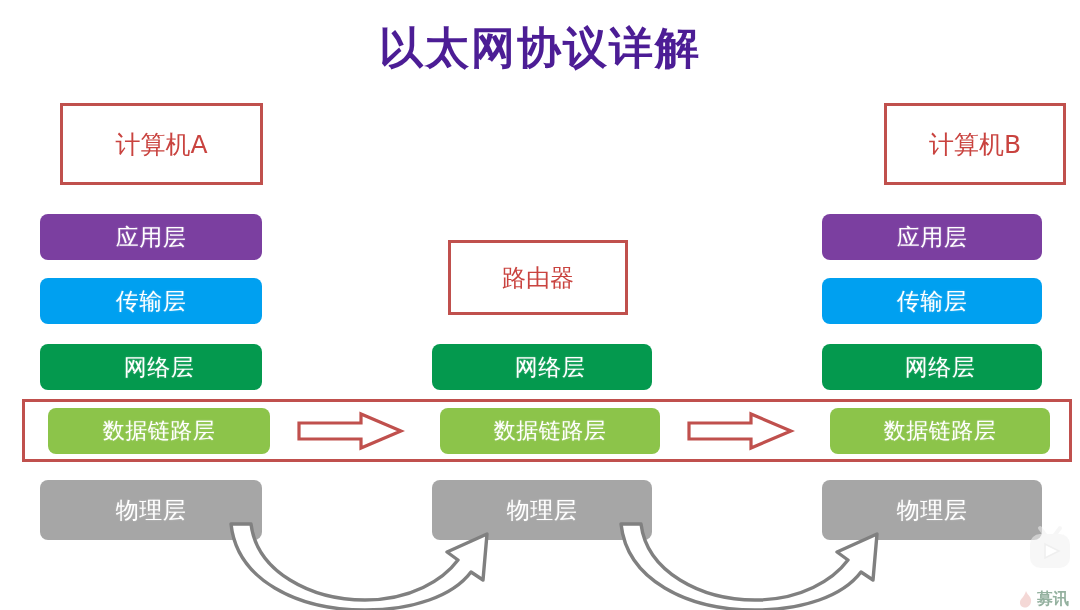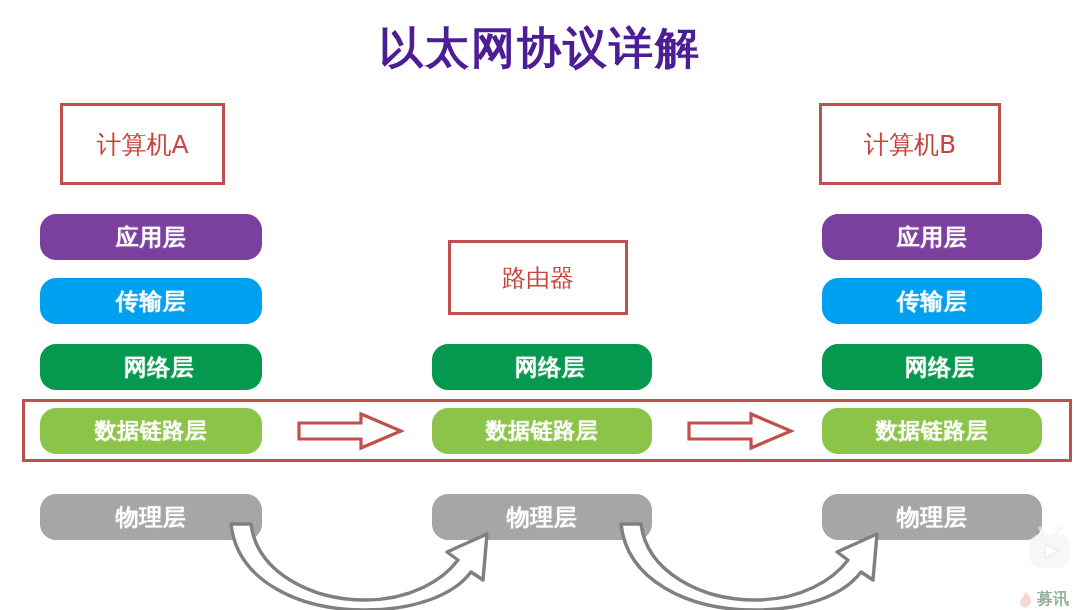--- a/index.html
+++ b/index.html
@@ -52,52 +52,52 @@
     border: 3px solid #c0504d;
     background: #ffffff;
     box-sizing: border-box;
     color: #c9433f;
     font-size: 25px;
     display: flex;
     align-items: center;
     justify-content: center;
     white-space: nowrap;
   }
-  #host-a  { left: 60px;  top: 103px; width: 165px; height: 82px; }
-  #host-b  { left: 819px; top: 103px; width: 182px; height: 82px; }
+  #host-a  { left: 60px;  top: 103px; width: 203px; height: 82px; }
+  #host-b  { left: 884px; top: 103px; width: 182px; height: 82px; }
   #router  { left: 448px; top: 240px; width: 180px; height: 75px; font-size: 24px; }
 
   
   .layer {
     position: absolute;
-    border-radius: 16px;
+    border-radius: 8px;
     box-sizing: border-box;
     display: flex;
     align-items: center;
     justify-content: center;
     color: #ffffff;
     font-size: 23px;
-    font-weight: bold;
+    font-weight: normal;
     white-space: nowrap;
     letter-spacing: 0.5px;
     text-shadow: 0 0 2px rgba(255,255,255,0.35);
   }
   .layer.dll { font-size: 22px; }
 
   
   .col-left   { left: 40px;  width: 222px; }
   .col-mid    { left: 432px; width: 220px; }
   .col-right  { left: 822px; width: 220px; }
 
   
   .row-app { top: 214px; height: 46px; }
   .row-trn { top: 278px; height: 46px; }
   .row-net { top: 344px; height: 46px; padding-left: 16px; }
-  .row-dll { top: 408px; height: 46px; }
-  .row-phy { top: 494px; height: 46px; }
+  .row-dll { top: 408px; height: 46px; margin-left: 8px; }
+  .row-phy { top: 480px; height: 60px; }
 
   
   .block-arrow {
     position: absolute;
     top: 410px;
     width: 110px;
     height: 42px;
   }
   #arrow-1 { left: 295px; }
   #arrow-2 { left: 685px; }

